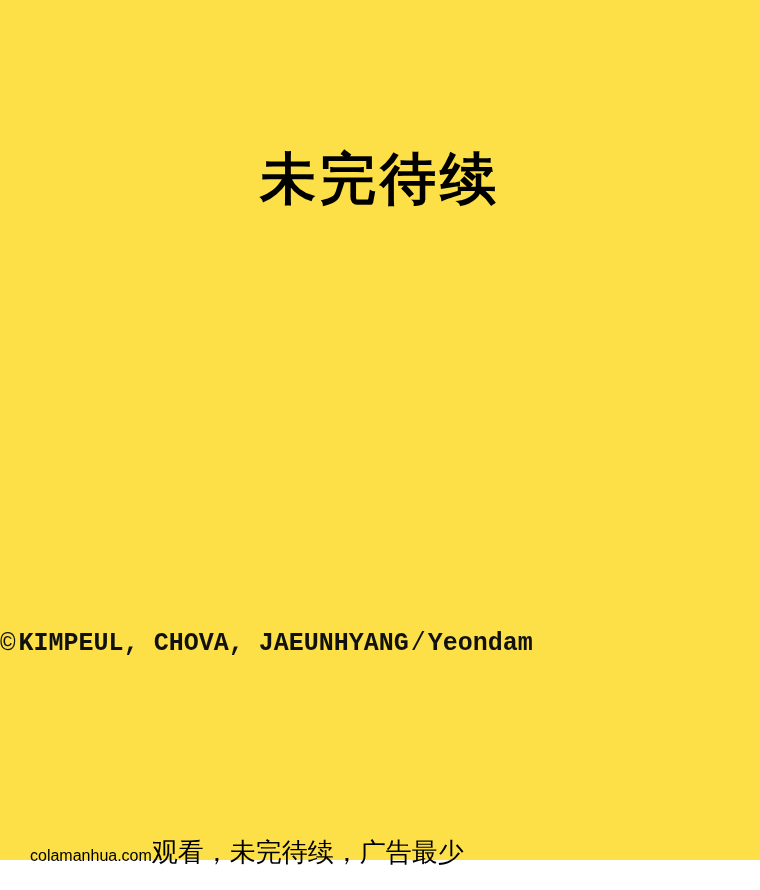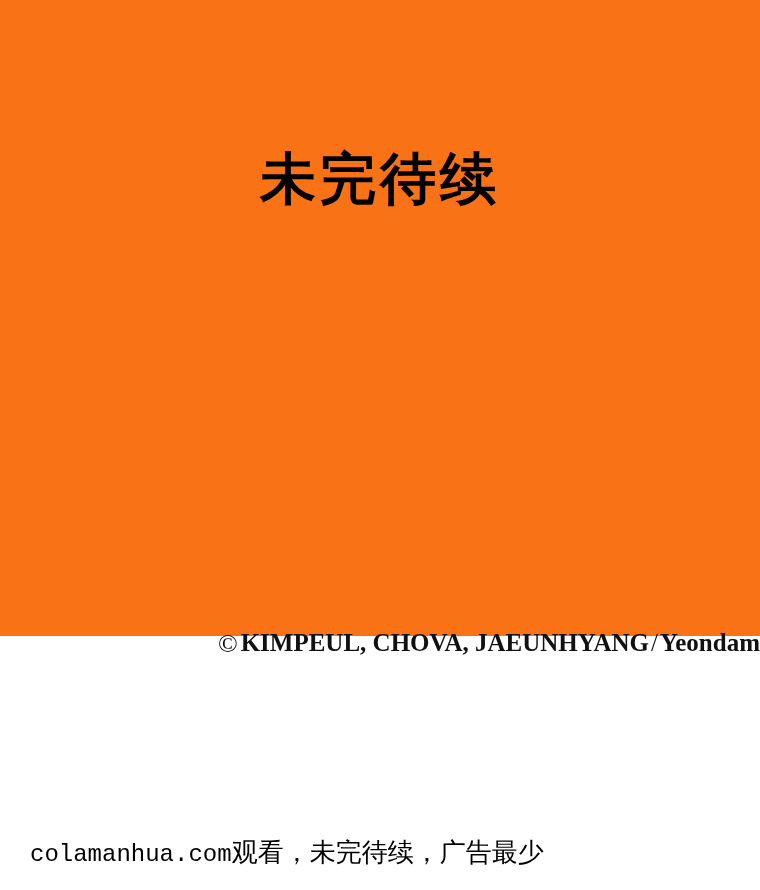--- a/index.html
+++ b/index.html
@@ -10,43 +10,43 @@
     width: 760px;
     height: 890px;
     background: #ffffff;
     font-family: "Liberation Sans", sans-serif;
     position: relative;
     overflow: hidden;
   }
   .page {
     position: relative;
     width: 760px;
-    height: 636px;
-    background: #f97316;
+    height: 860px;
+    background: #fde047;
   }
   .to-be-continued {
     position: absolute;
     top: 145px;
     left: 0;
     width: 760px;
     text-align: center;
     font-family: "DejaVu Sans", sans-serif;
     font-weight: bold;
     font-size: 56px;
     letter-spacing: 4px;
     color: #000000;
     line-height: 1.2;
   }
   .credit-line {
     position: absolute;
     top: 629px;
     left: 0;
     width: 760px;
-    text-align: right;
-    font-family: Liberation Serif, serif;
+    text-align: left;
+    font-family: Liberation Mono, monospace;
     font-weight: bold;
     font-size: 25px;
     color: #111111;
     white-space: nowrap;
   }
   .credit-line .copyright-mark {
     font-weight: normal;
     font-size: 26px;
     vertical-align: -1px;
     margin-right: 3px;
@@ -59,22 +59,22 @@
     position: absolute;
     top: 835px;
     left: 30px;
     font-family: "DejaVu Serif", serif;
     font-size: 26px;
     color: #000000;
     letter-spacing: 0px;
     white-space: nowrap;
   }
   .site-footer .domain {
-    font-family: Liberation Mono, monospace;
-    font-size: 24px;
+    font-family: Liberation Sans, sans-serif;
+    font-size: 16px;
   }
 </style>
 </head>
 <body>
 
 <div class="page">
 
   <div class="to-be-continued">未完待续</div>
 
   <div class="credit-line">

